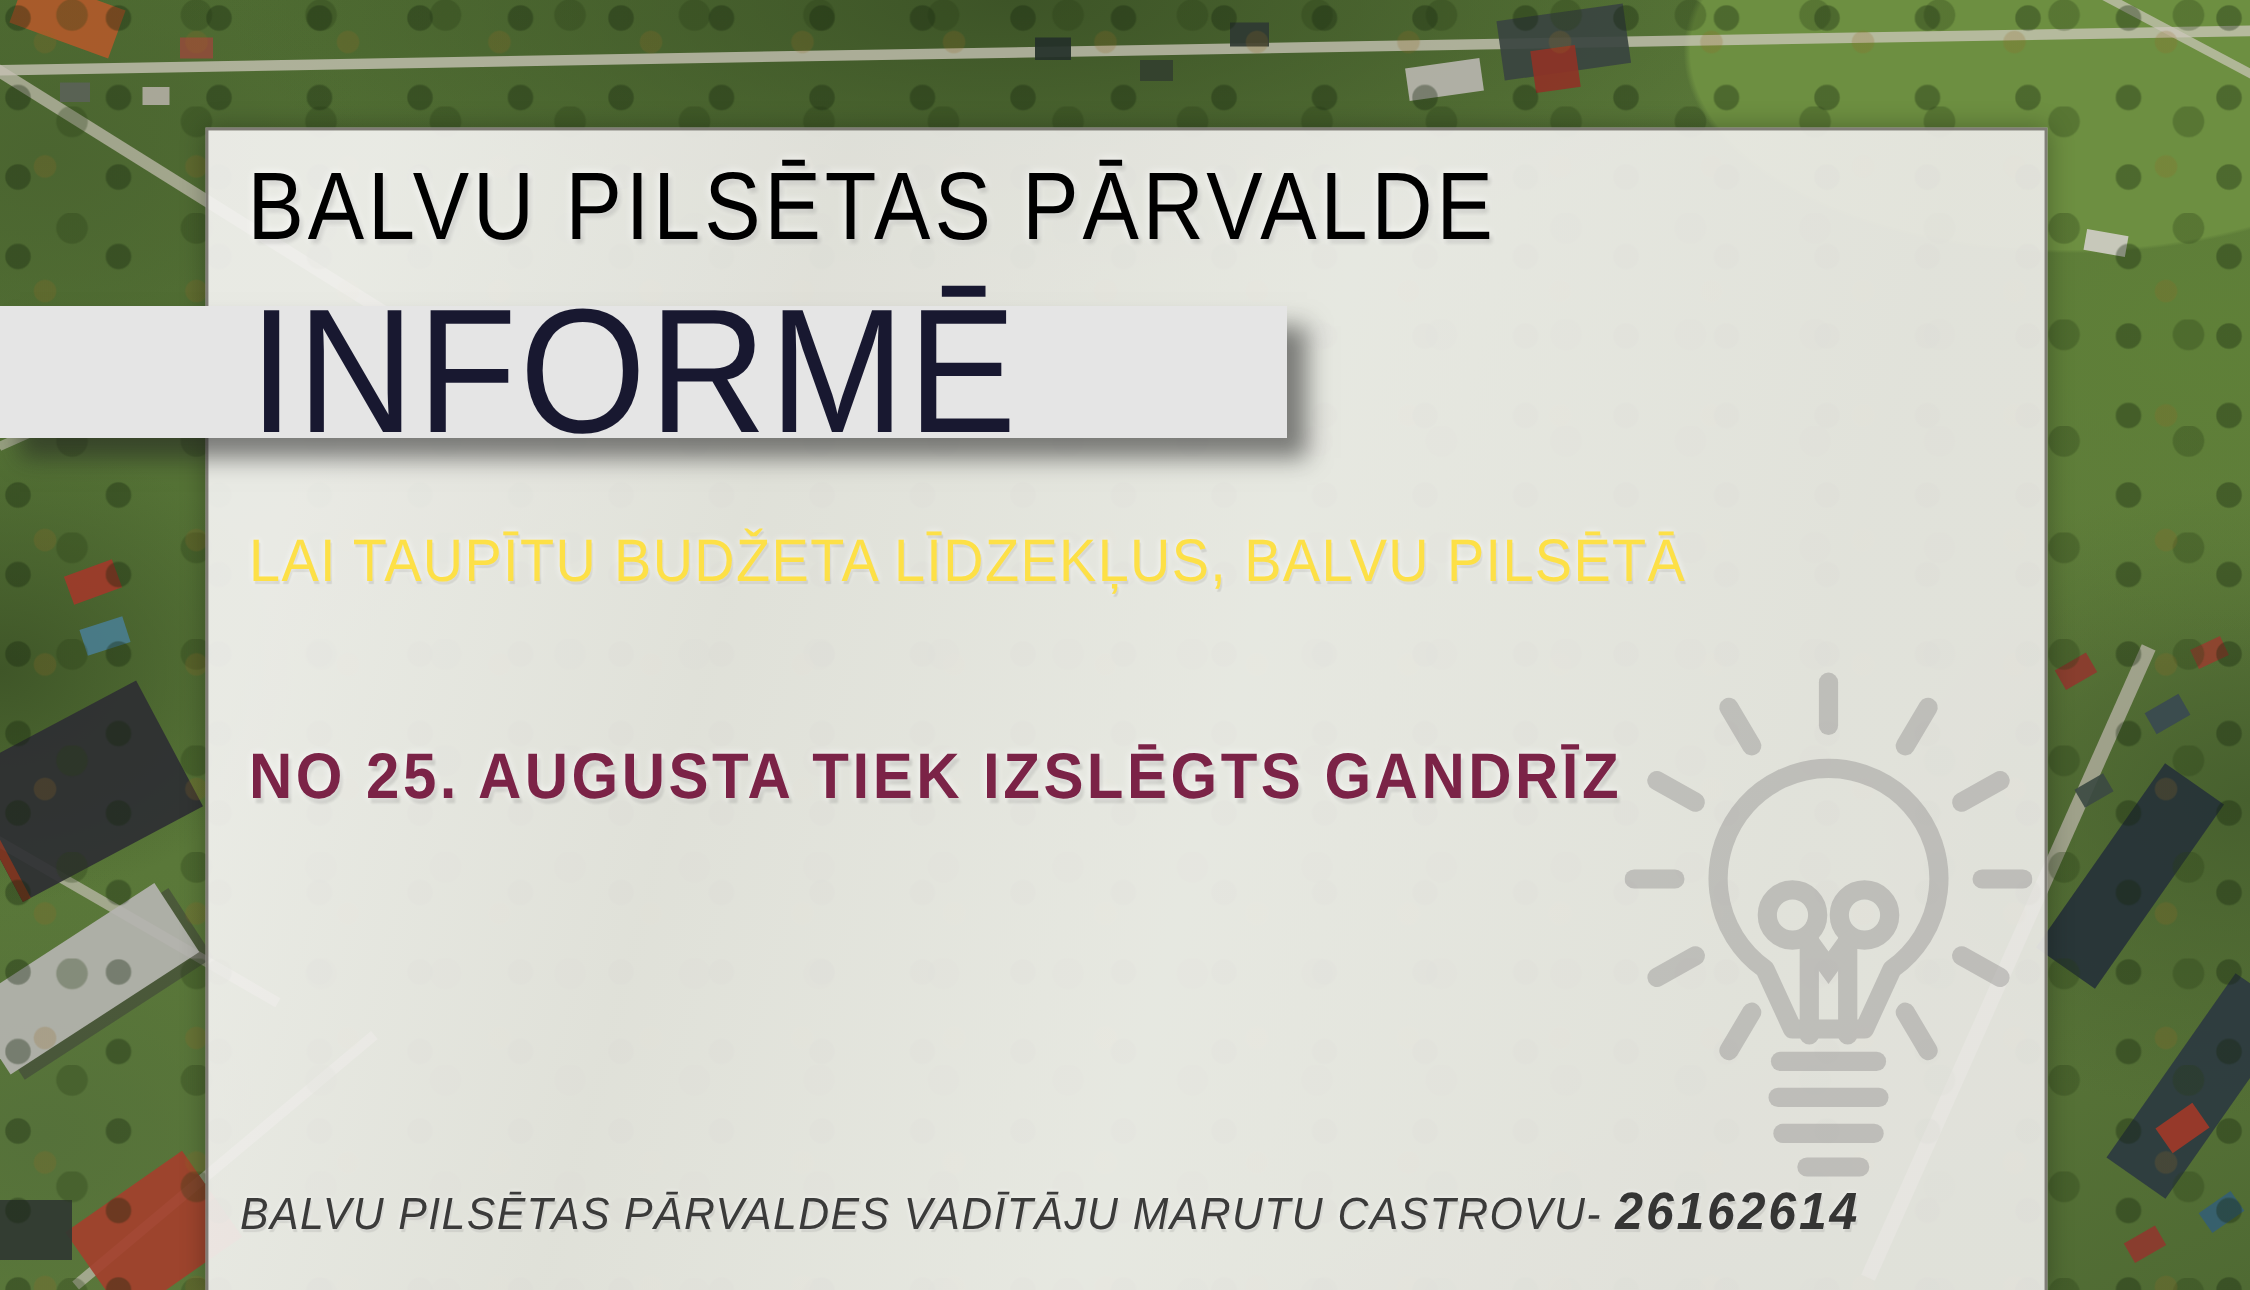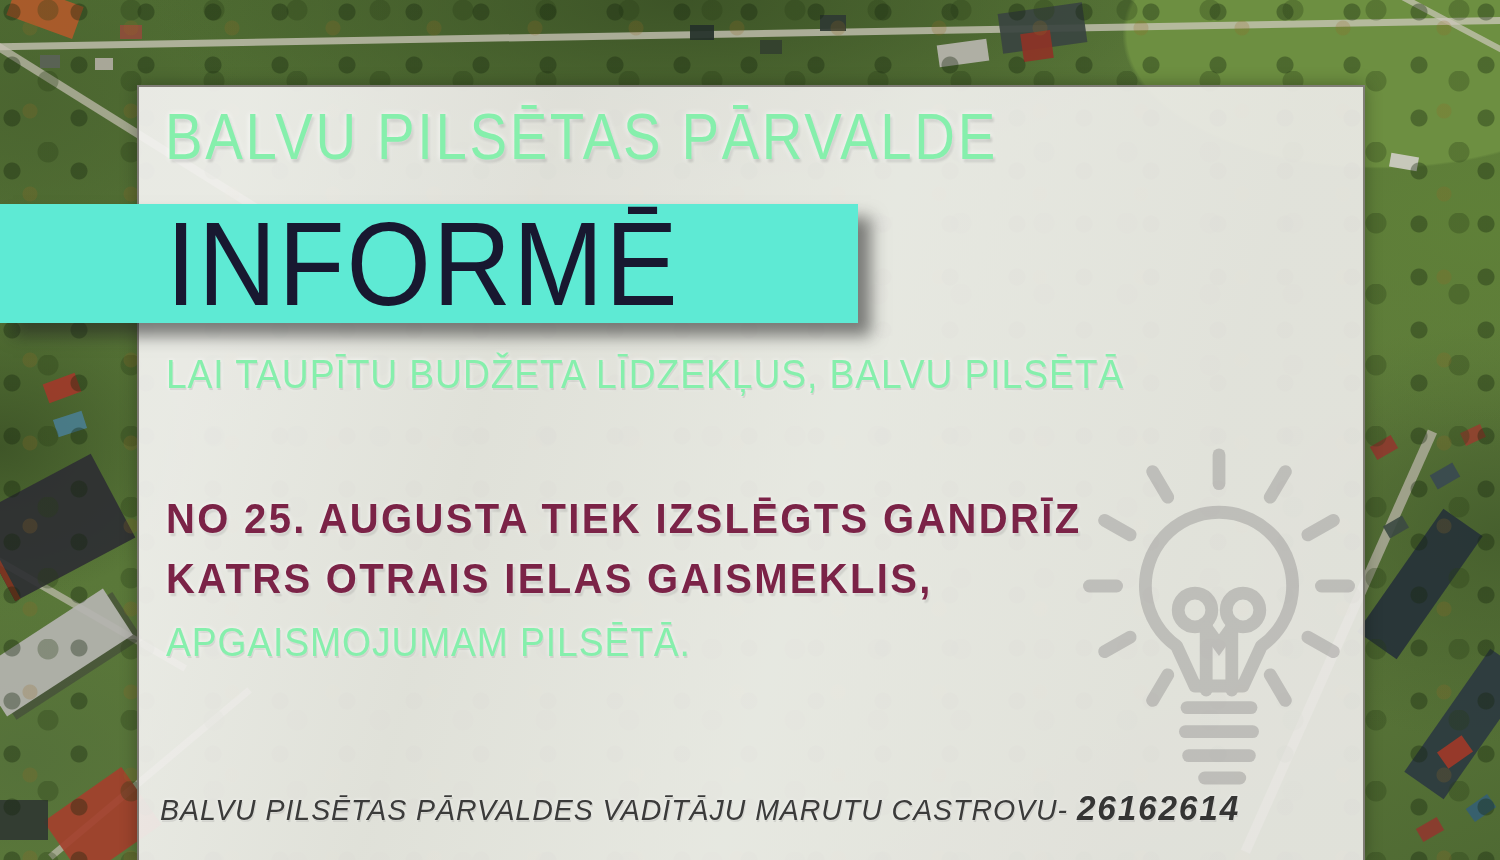--- a/index.html
+++ b/index.html
@@ -33,31 +33,31 @@
   .panel::after{content:"";position:absolute;inset:0;pointer-events:none;
     background:linear-gradient(105deg, rgba(255,255,255,.28) 8%, rgba(219,217,212,.22) 30%,
                rgba(255,255,255,.18) 55%, rgba(224,222,218,.22) 82%);}
 
   
   .bulb{position:absolute;left:1083px;top:440px;width:272px;height:364px;}
 
   
   .cond{display:inline-block;transform:scaleX(0.93);transform-origin:left center;white-space:nowrap;}
   .title{position:absolute;left:165px;top:100px;font-size:64px;letter-spacing:3px;
-    color:#86efac;font-weight:500;
+    color:#000000;font-weight:500;
     text-shadow:0 0 7px rgba(255,255,255,.9), 2px 3px 3px rgba(0,0,0,.18);}
   .title .cond{transform:scaleX(0.88);}
 
-  .banner{position:absolute;left:0;top:204px;width:858px;height:119px;background:#5eead4;
+  .banner{position:absolute;left:0;top:204px;width:858px;height:88px;background:#e5e5e5;
     box-shadow:13px 13px 15px rgba(32,32,32,.55);}
   .headline{position:absolute;left:166px;top:50%;transform:translateY(-50%) scaleX(0.92);
     transform-origin:left center;font-size:118px;line-height:118px;letter-spacing:2px;
     color:#181830;white-space:nowrap;}
 
-  .para{position:absolute;left:166px;color:#86efac;}
+  .para{position:absolute;left:166px;color:#fde047;}
   .para .line{display:block;}
   .intro{top:342px;font-size:40px;line-height:65px;letter-spacing:1px;
     text-shadow:0 0 5px rgba(255,255,255,.8), 1px 2px 1px rgba(0,0,0,.12);}
   .highlight{top:488px;font-size:43px;line-height:60px;letter-spacing:2.5px;font-weight:bold;
     color:#7b2347;text-shadow:0 0 6px rgba(255,255,255,.85), 2px 3px 2px rgba(0,0,0,.14);text-decoration:underline;}
   .detail{top:611px;font-size:40px;line-height:62px;letter-spacing:1px;
     text-shadow:0 0 5px rgba(255,255,255,.8), 1px 2px 1px rgba(0,0,0,.12);}
   .contact{top:789px;left:160px;font-size:30px;line-height:38px;letter-spacing:1px;
     font-style:italic;color:#3b3b3a;
     text-shadow:0 0 4px rgba(255,255,255,.75), 1px 2px 1px rgba(0,0,0,.12);}
@@ -151,24 +151,22 @@
   <div class="banner">
     <span class="headline">INFORMĒ</span>
   </div>
 
   <div class="para intro">
     <span class="line"><span class="cond">LAI TAUPĪTU BUDŽETA LĪDZEKĻUS, BALVU PILSĒTĀ</span></span>
   </div>
 
   <div class="para highlight">
     <span class="line"><span class="cond">NO 25. AUGUSTA TIEK IZSLĒGTS GANDRĪZ</span></span>
-    <span class="line"><span class="cond">KATRS OTRAIS IELAS GAISMEKLIS,</span></span>
   </div>
 
   <div class="para detail">
-    <span class="line"><span class="cond">APGAISMOJUMAM PILSĒTĀ.</span></span>
   </div>
 
   <div class="para contact">
     <span class="line"><span class="cond"><span>BALVU PILSĒTAS PĀRVALDES VADĪTĀJU MARUTU CASTROVU-</span>&nbsp;<span class="phone">26162614</span></span></span>
   </div>
 
 </div>
 
 </body></html>

